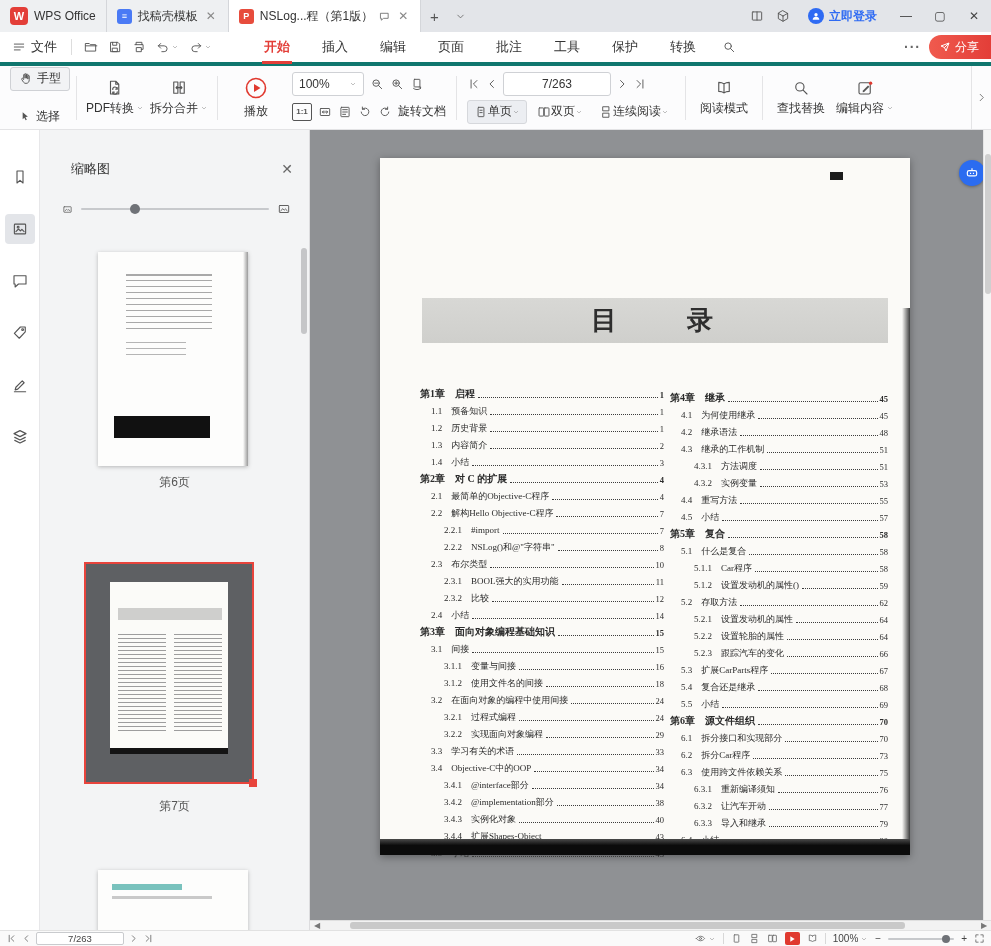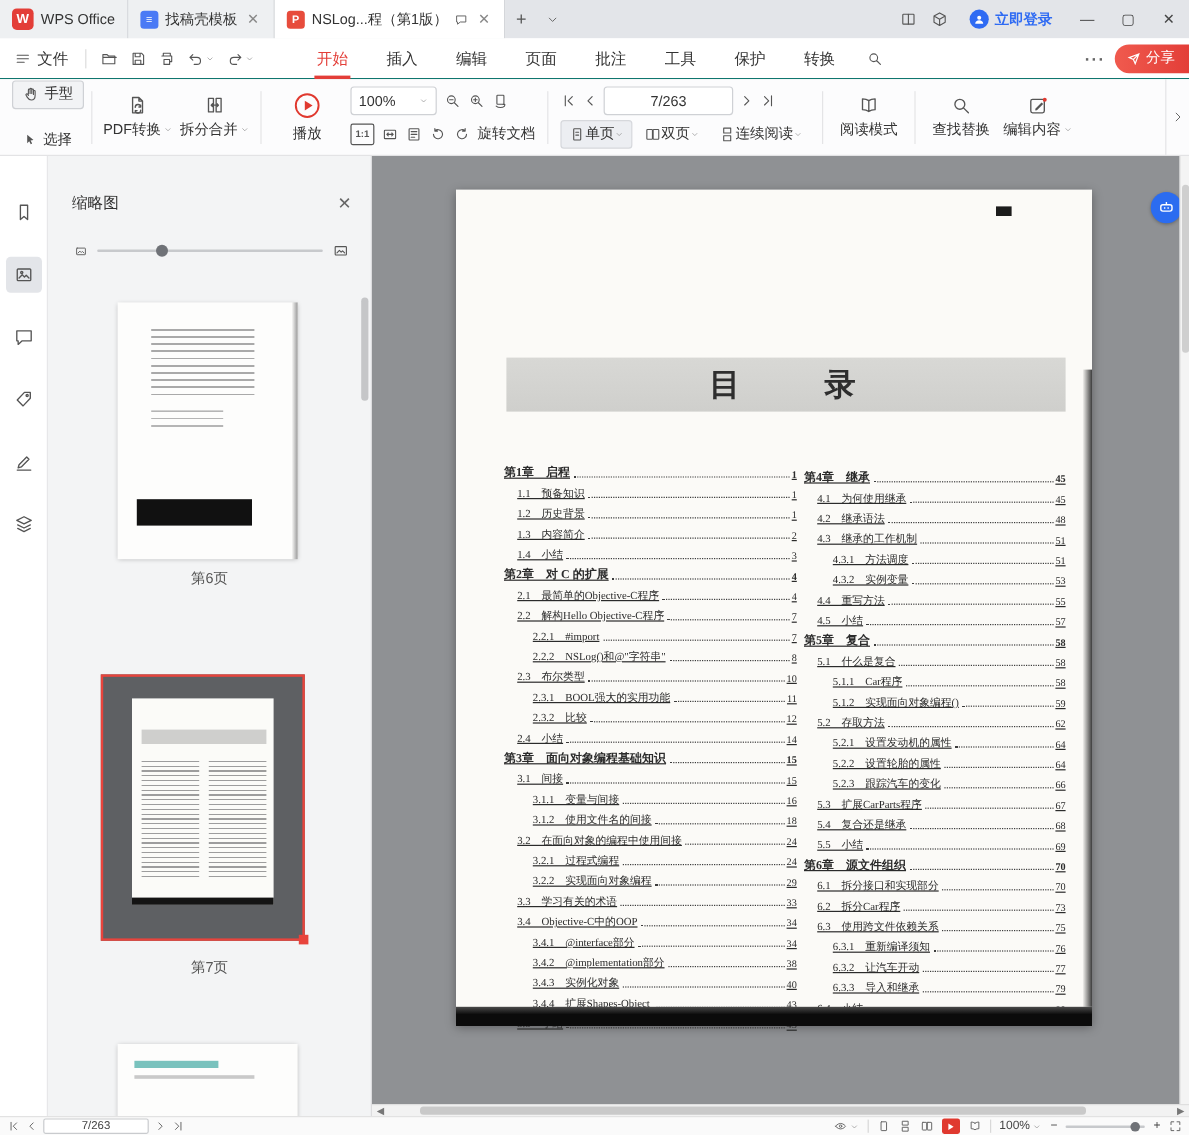--- a/index.html
+++ b/index.html
@@ -20,28 +20,28 @@
 .mini-doc.blue{background:#4a7af5;}
 .mini-doc.red{background:#e74c3c;}
 .tab-x{color:#888;font-size:12px;padding:0 2px;}
 .tb-btn{display:flex;align-items:center;justify-content:center;width:26px;color:#555;font-size:15px;}
 .tb-spacer{flex:1;}
 .login{display:flex;align-items:center;gap:5px;color:#2f6bf3;font-size:12px;font-weight:bold;padding:0 12px;}
 .login-avatar{width:16px;height:16px;border-radius:50%;background:#2f6bf3;display:flex;align-items:center;justify-content:center;}
 .win-btn{width:34px;display:flex;align-items:center;justify-content:center;color:#444;font-size:12px;}
 
 
-.menubar{position:absolute;top:32px;left:0;right:0;height:34px;background:#fff;border-bottom:1px solid #0f766e;display:flex;align-items:center;}
+.menubar{position:absolute;top:32px;left:0;right:0;height:34px;background:#fff;border-bottom:4px solid #0f766e;display:flex;align-items:center;}
 .file-menu{display:flex;align-items:center;gap:5px;padding:0 10px 0 12px;font-size:13px;color:#333;}
 .menu-sep{width:1px;height:16px;background:#ddd;margin:0 4px;}
 .mini-tools{display:flex;align-items:center;gap:10px;padding:0 8px;}
 .mini-tool{display:flex;align-items:center;gap:1px;}
 .menu-tabs{display:flex;align-items:stretch;height:34px;margin-left:28px;}
 .menu-tab{position:relative;display:flex;align-items:center;padding:0 16px;font-size:13px;color:#333;}
-.menu-tab.active{color:#e33e38;font-weight:normal;}
+.menu-tab.active{color:#e33e38;font-weight:bold;}
 .menu-tab.active::after{content:"";position:absolute;left:14px;right:14px;bottom:0;height:3px;background:#e33e38;}
 .menu-search{display:flex;align-items:center;padding:0 10px;}
 .menubar-right{margin-left:auto;display:flex;align-items:center;gap:8px;padding-right:0;}
 .ellipsis-btn{color:#666;font-size:14px;letter-spacing:1px;font-weight:bold;}
 .share-btn{display:flex;align-items:center;gap:4px;background:linear-gradient(90deg,#f05a4e,#e33e38);color:#fff;font-size:12px;height:24px;padding:0 12px 0 10px;border-radius:12px 0 0 12px;}
 
 
 .toolbar{position:absolute;top:66px;left:0;right:0;height:64px;background:#fcfcfd;border-bottom:1px solid #e3e3e5;display:flex;align-items:center;}
 .tool-sep{width:1px;height:44px;background:#e4e4e6;margin:0 6px;}
 .stack2{display:flex;flex-direction:column;gap:14px;margin-left:10px;}
@@ -62,21 +62,21 @@
 .view-mode.active{background:#eceef2;border:1px solid #d6d8dc;}
 .expand-strip{margin-left:auto;align-self:stretch;display:flex;align-items:center;border-left:1px solid #e4e4e6;padding:0 4px;}
 
 
 .bodyarea{position:absolute;top:130px;left:0;right:0;bottom:16px;display:flex;}
 .iconrail{width:40px;background:#fff;border-right:1px solid #e7e7e9;display:flex;flex-direction:column;align-items:center;padding-top:32px;gap:22px;}
 .rail-btn{width:30px;height:30px;display:flex;align-items:center;justify-content:center;border-radius:4px;}
 .rail-btn.active{background:#e3e5e9;}
 
 .thumbpanel{position:relative;width:270px;background:#f3f4f5;border-right:1px solid #dcdcde;}
-.thumb-head{position:absolute;top:30px;left:20px;right:16px;display:flex;justify-content:space-between;align-items:center;font-size:13px;color:#333;}
+.thumb-head{position:absolute;top:30px;left:31px;right:16px;display:flex;justify-content:space-between;align-items:center;font-size:13px;color:#333;}
 .thumb-close{color:#666;font-size:14px;}
 .slider-row{position:absolute;top:72px;left:22px;right:18px;display:flex;align-items:center;gap:8px;}
 .slider-track{position:relative;flex:1;height:2px;background:#c7c9cc;border-radius:1px;}
 .slider-thumb{position:absolute;top:-4px;left:26%;width:10px;height:10px;border-radius:50%;background:#6f7277;}
 .thumb6{position:absolute;left:58px;top:122px;width:150px;height:214px;background:#fdfdfc;box-shadow:0 1px 4px rgba(0,0,0,.25);}
 .t6-text{position:absolute;left:28px;top:22px;width:86px;height:58px;background:repeating-linear-gradient(#a9a9a9 0 1.5px,transparent 1.5px 6px);}
 .t6-text2{position:absolute;left:28px;top:90px;width:60px;height:18px;background:repeating-linear-gradient(#b5b5b5 0 1.5px,transparent 1.5px 6px);}
 .t6-black{position:absolute;left:16px;bottom:28px;width:96px;height:22px;background:#111;}
 .t6-edge{position:absolute;right:0;top:0;bottom:0;width:5px;background:linear-gradient(90deg,transparent,#9a9a9a);}
 .thumb-label{position:absolute;width:100%;text-align:center;font-size:12px;color:#555;}
@@ -92,21 +92,21 @@
 .panel-scroll{position:absolute;right:2px;top:118px;width:6px;height:86px;background:#c5c6c8;border-radius:3px;}
 
 .viewer{position:relative;flex:1;background:#8f9194;overflow:hidden;}
 .page{position:absolute;left:70px;top:28px;width:530px;height:697px;background:#fbfaf7;box-shadow:0 2px 8px rgba(0,0,0,.35);}
 .page-mark{position:absolute;left:450px;top:14px;width:13px;height:8px;background:#1c1c1c;}
 .toc-banner{position:absolute;left:42px;top:140px;width:466px;height:45px;background:linear-gradient(#d8d8d5,#cfcfcc);display:flex;align-items:center;justify-content:center;}
 .toc-title{font-family:"Liberation Serif",serif;font-size:26px;font-weight:bold;color:#2e2e2e;letter-spacing:6px;}
 .toc-col{position:absolute;font-family:"Liberation Serif",serif;color:#2b2b2b;}
 .toc-col.left{left:40px;top:226px;width:244px;}
 .toc-col.right{left:290px;top:230px;width:218px;}
-.toc-row{display:flex;align-items:flex-end;height:17px;font-size:9px;text-decoration:underline;}
+.toc-row{display:flex;align-items:flex-end;height:17px;font-size:9px;}
 .toc-row.ch{font-weight:bold;font-size:10px;}
 .toc-row.l1{padding-left:11px;}
 .toc-row.l2{padding-left:24px;}
 .toc-label{white-space:nowrap;}
 .toc-dots{flex:1;border-bottom:1px dotted #3c3c3c;margin:0 2px 3px 3px;min-width:6px;}
 .toc-page{font-size:8.5px;padding-bottom:1px;}
 .page-bottom{position:absolute;left:0;bottom:0;width:100%;height:16px;background:linear-gradient(#4a4a4a,#0b0b0b 40%);}
 .page-edge{position:absolute;right:0;top:150px;bottom:16px;width:8px;background:linear-gradient(90deg,rgba(60,60,60,0),#3d3d3d);}
 .ai-fab{position:absolute;right:6px;top:30px;width:26px;height:26px;border-radius:50%;background:#2b6cf0;box-shadow:0 1px 3px rgba(0,0,0,.3);display:flex;align-items:center;justify-content:center;}
 .hscroll{position:absolute;left:0;right:0;bottom:0;height:10px;background:#f2f2f2;border-top:1px solid #dfdfdf;display:flex;align-items:center;}
@@ -762,21 +762,21 @@
               <span class="toc-page">58</span>
             </div>
 
             <div class="toc-row l2">
               <span class="toc-label">5.1.1　Car程序</span>
               <span class="toc-dots"></span>
               <span class="toc-page">58</span>
             </div>
 
             <div class="toc-row l2">
-              <span class="toc-label">5.1.2　实现面向对象编程()</span>
+              <span class="toc-label">5.1.2　设置发动机的属性()</span>
               <span class="toc-dots"></span>
               <span class="toc-page">59</span>
             </div>
 
             <div class="toc-row l1">
               <span class="toc-label">5.2　存取方法</span>
               <span class="toc-dots"></span>
               <span class="toc-page">62</span>
             </div>
 

